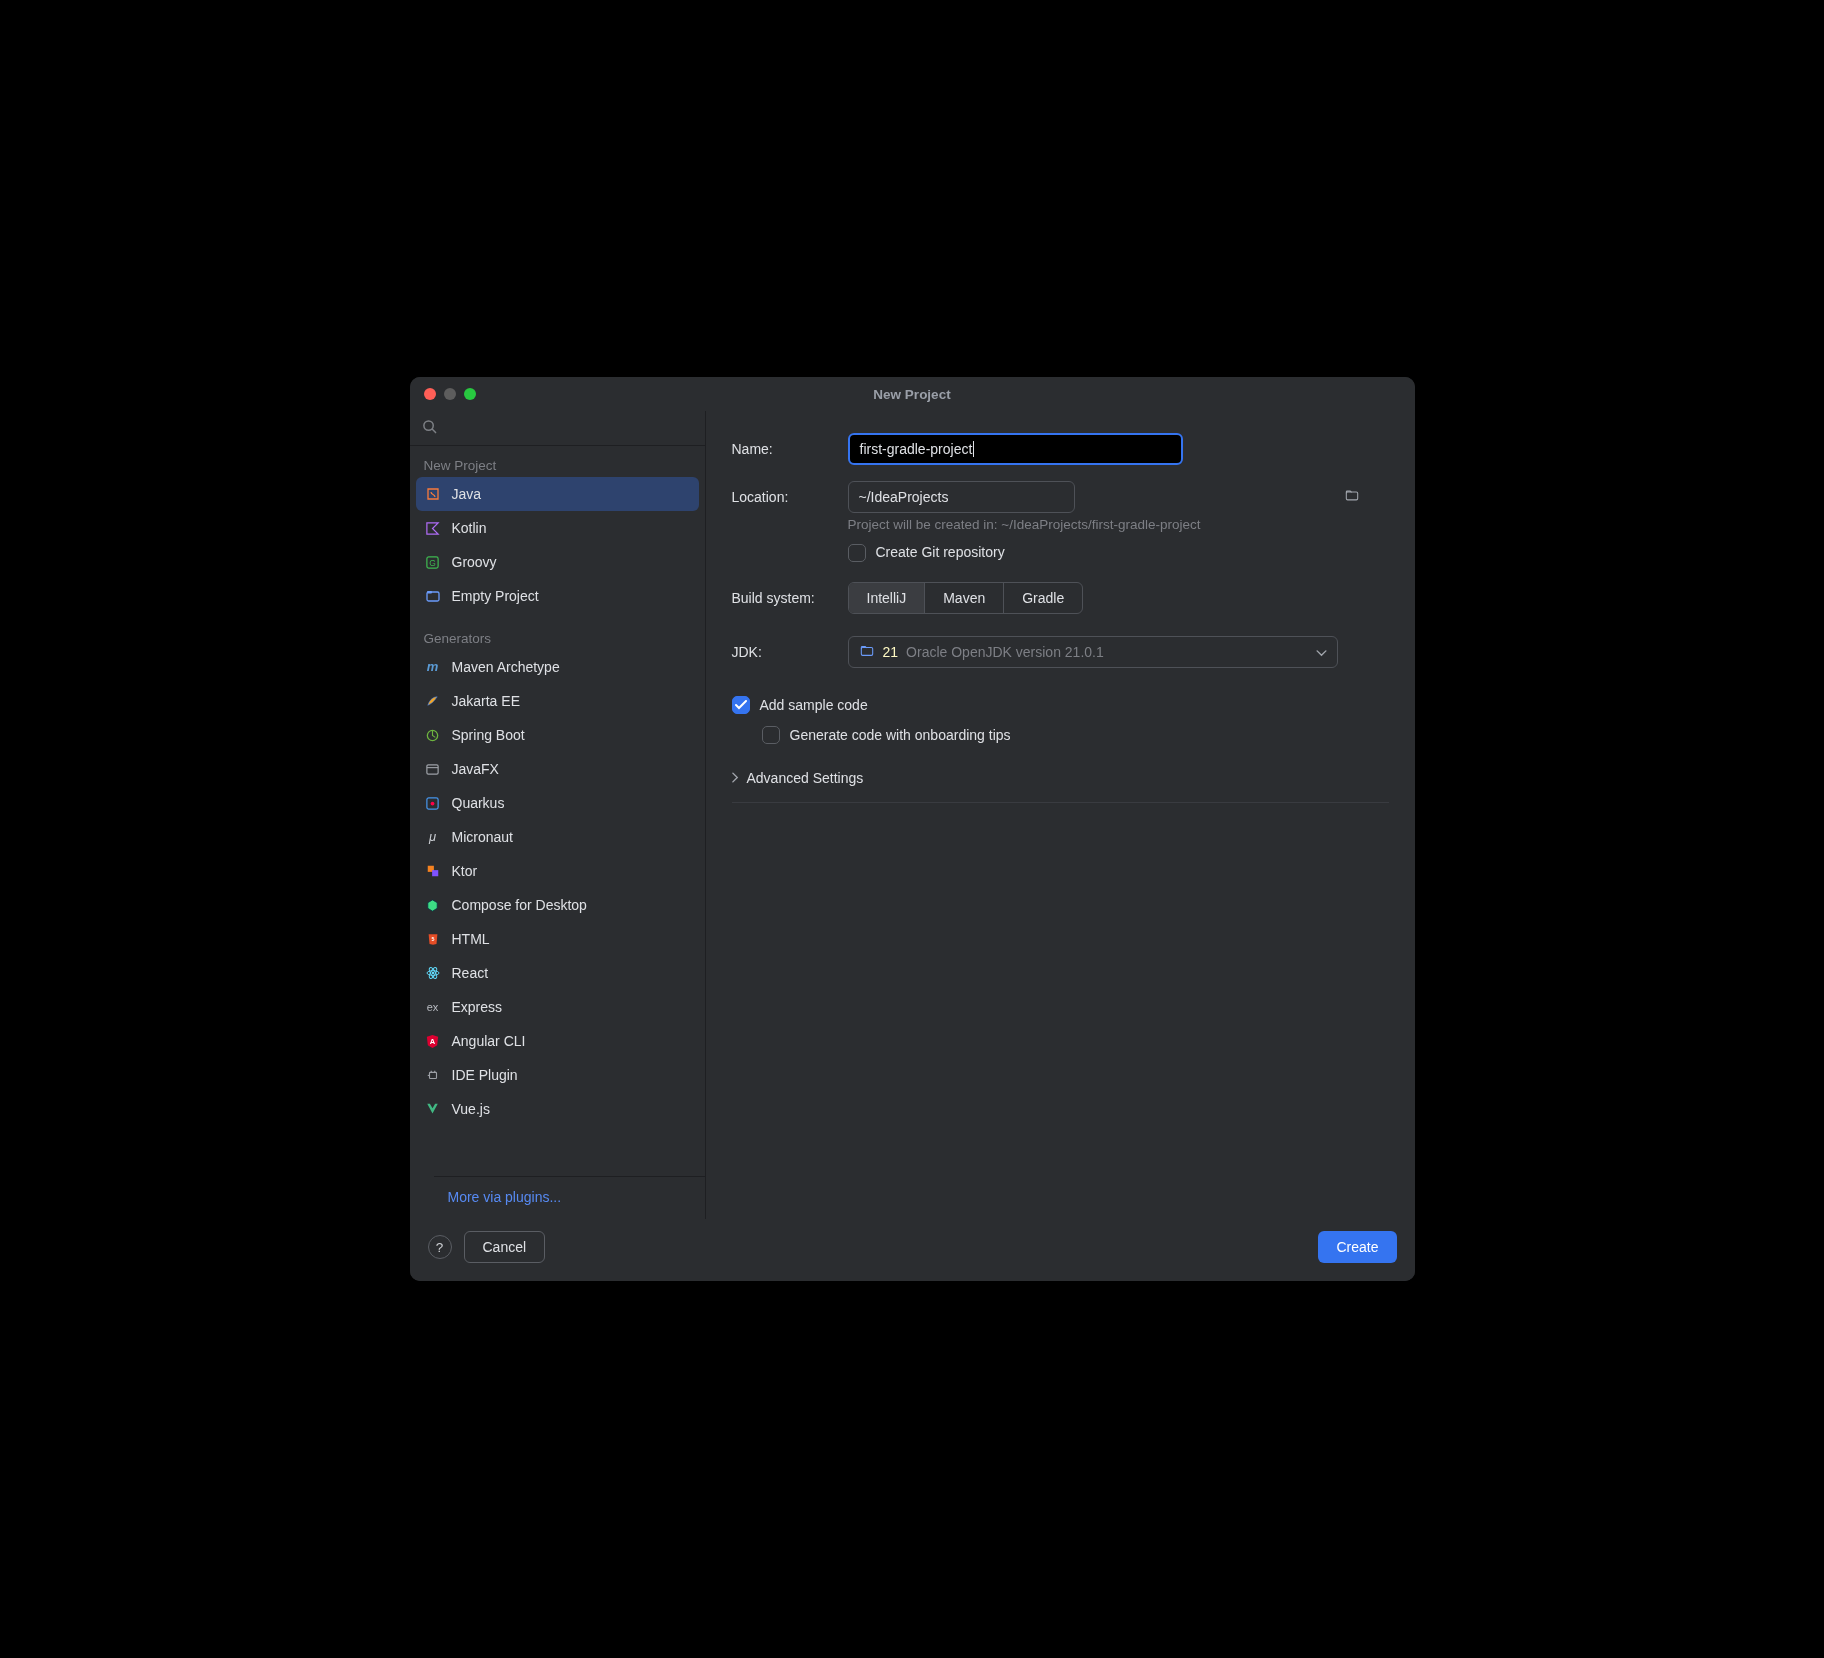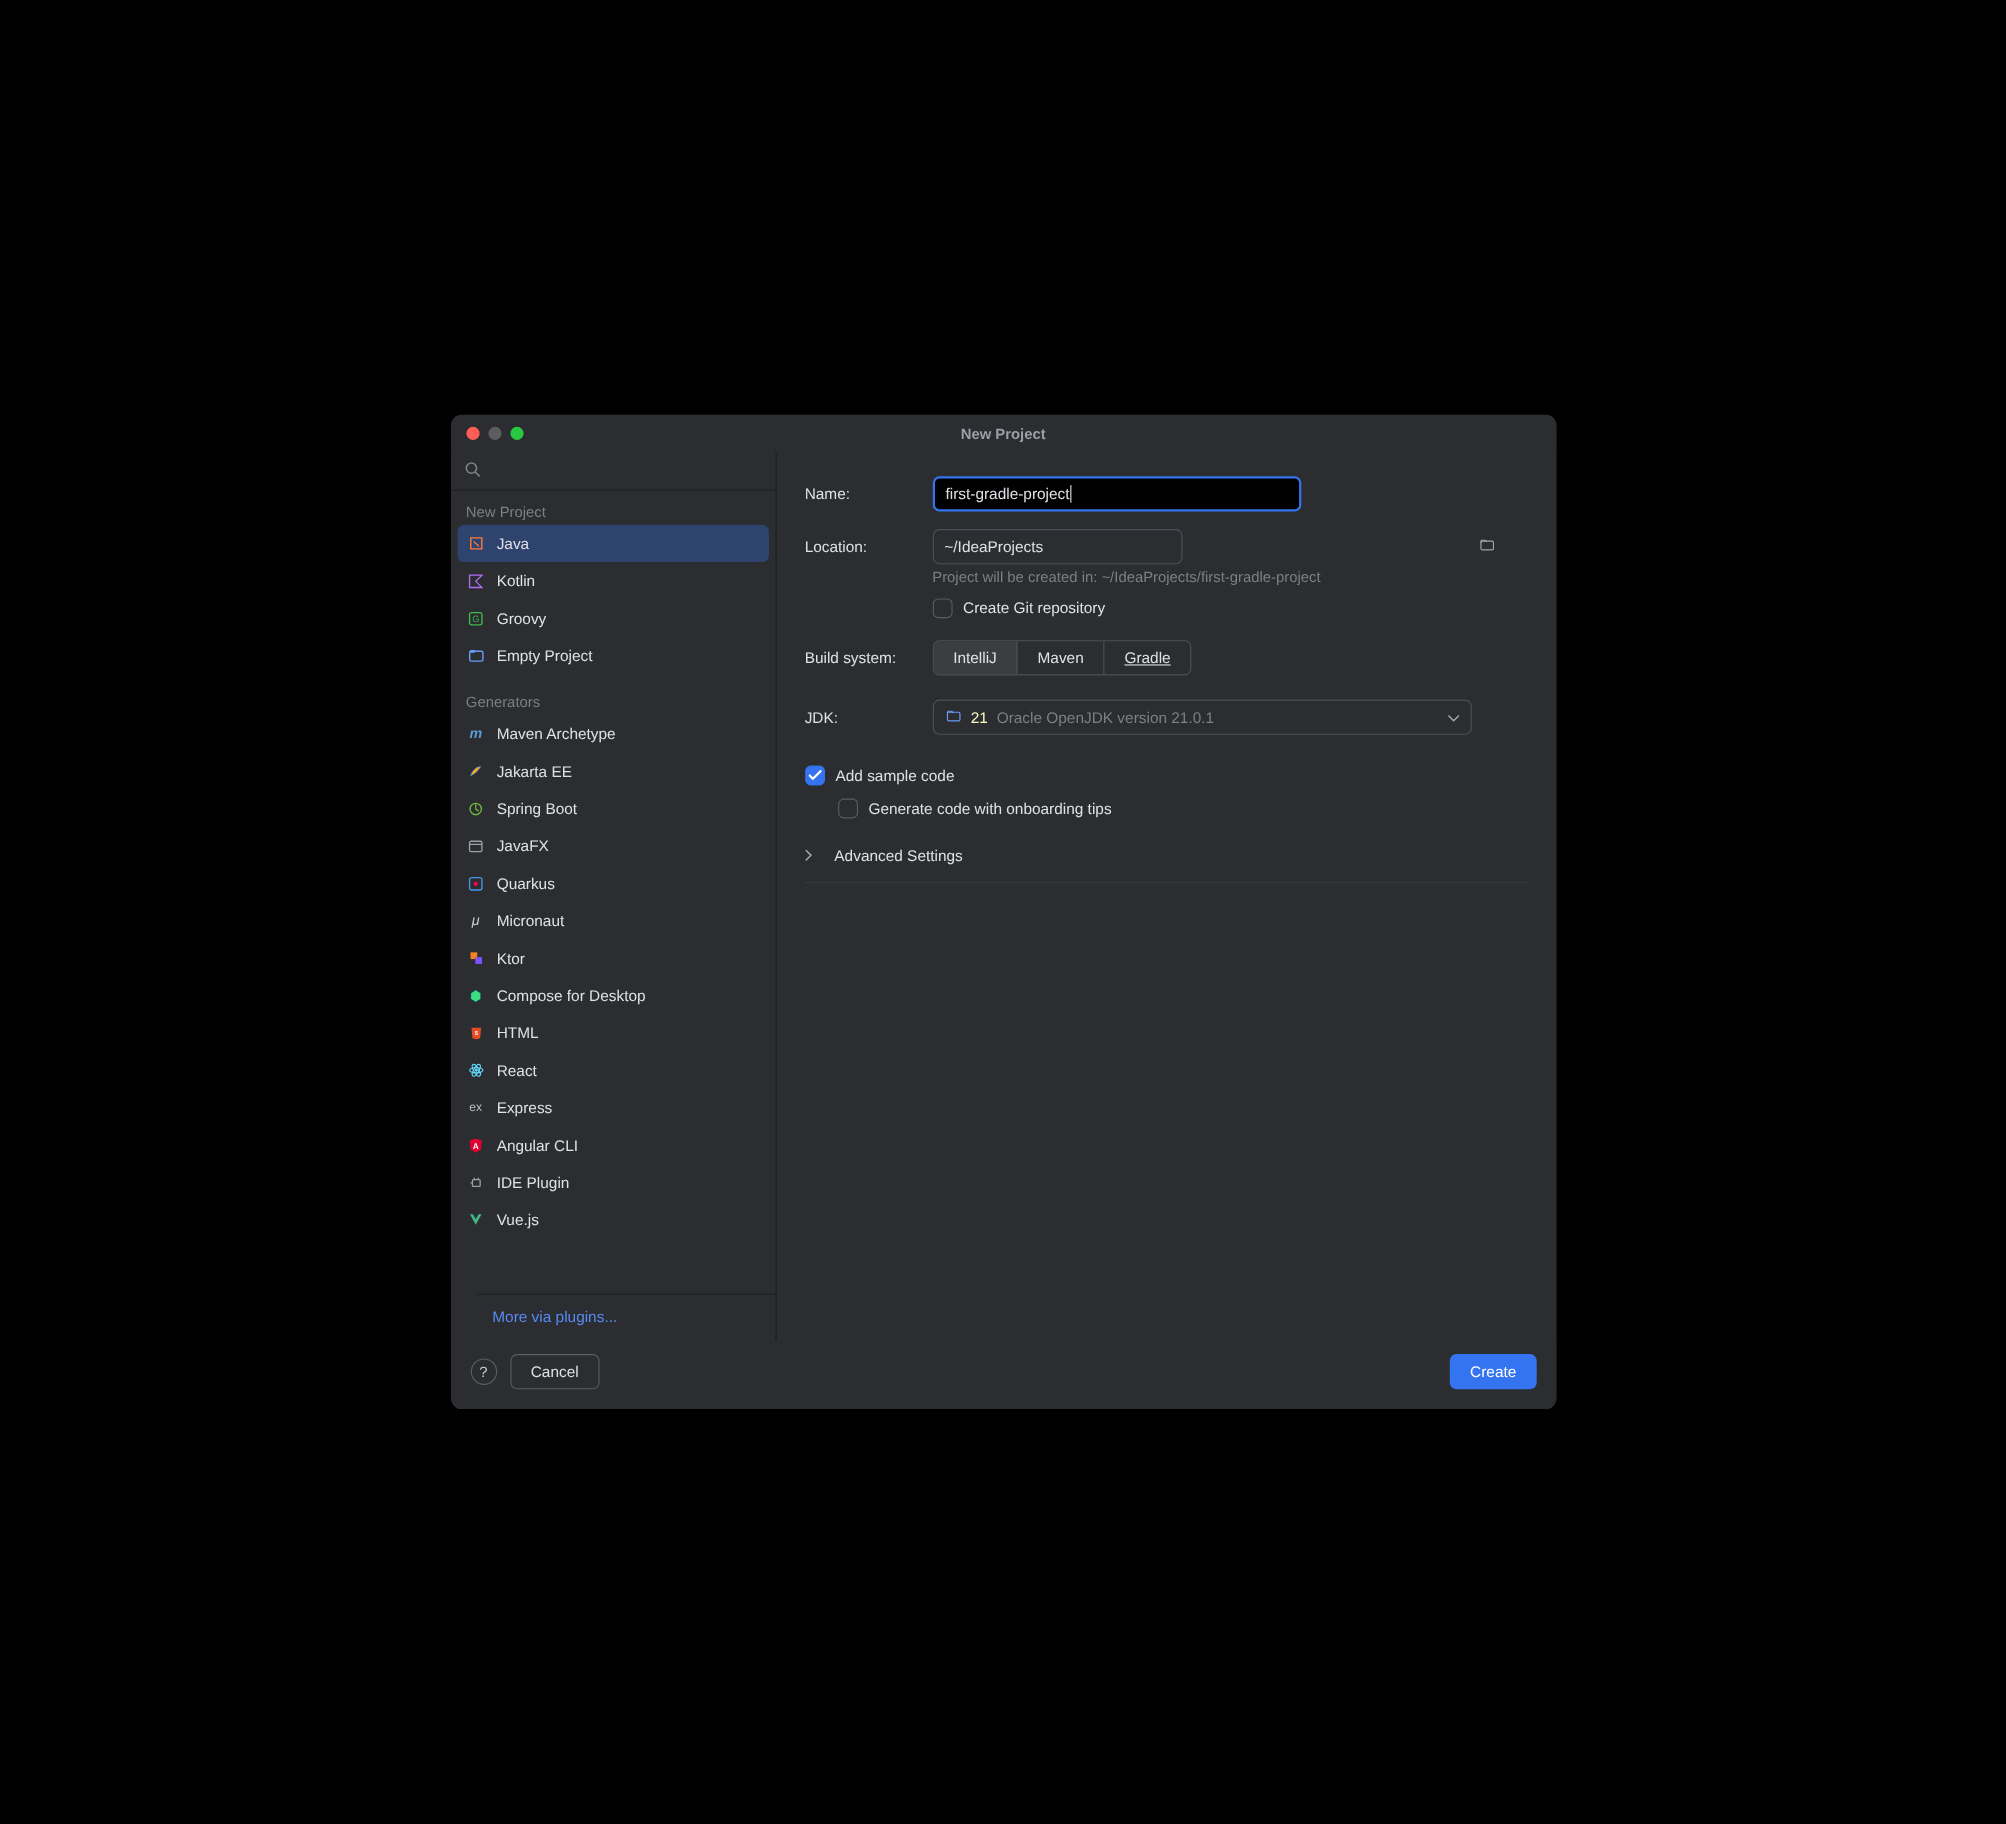--- a/index.html
+++ b/index.html
@@ -194,21 +194,21 @@
   }
   .seg-btn {
     padding: 0 18px;
     display: flex;
     align-items: center;
     color: #dfe1e5;
     font-size: 14px;
     border-right: 1px solid #4e5157;
     background: transparent;
   }
-  .seg-btn:last-child { border-right: none; text-decoration: underline; }
+  .seg-btn:last-child { border-right: none; }
   .seg-btn.active {
     background: #3b3d41;
   }
   .jdk-row {
     margin-bottom: 28px;
   }
   .jdk-select {
     flex: 1;
     max-width: 490px;
     height: 32px;
@@ -224,21 +224,21 @@
   .jdk-version { color: #fef9c3; }
   .jdk-detail { color: #7d7f85; }
   .chevron-down {
     position: absolute;
     right: 10px;
     color: #a2a6ad;
   }
   .adv-row {
     display: flex;
     align-items: flex-start;
-    gap: 20px;
+    gap: 8px;
     margin-top: 26px;
     padding-bottom: 10px;
   }
   .adv-row .chev {
     color: #a2a6ad;
   }
   .divider {
     border: none;
     border-top: 1px solid #393b40;
     margin-left: 0;

